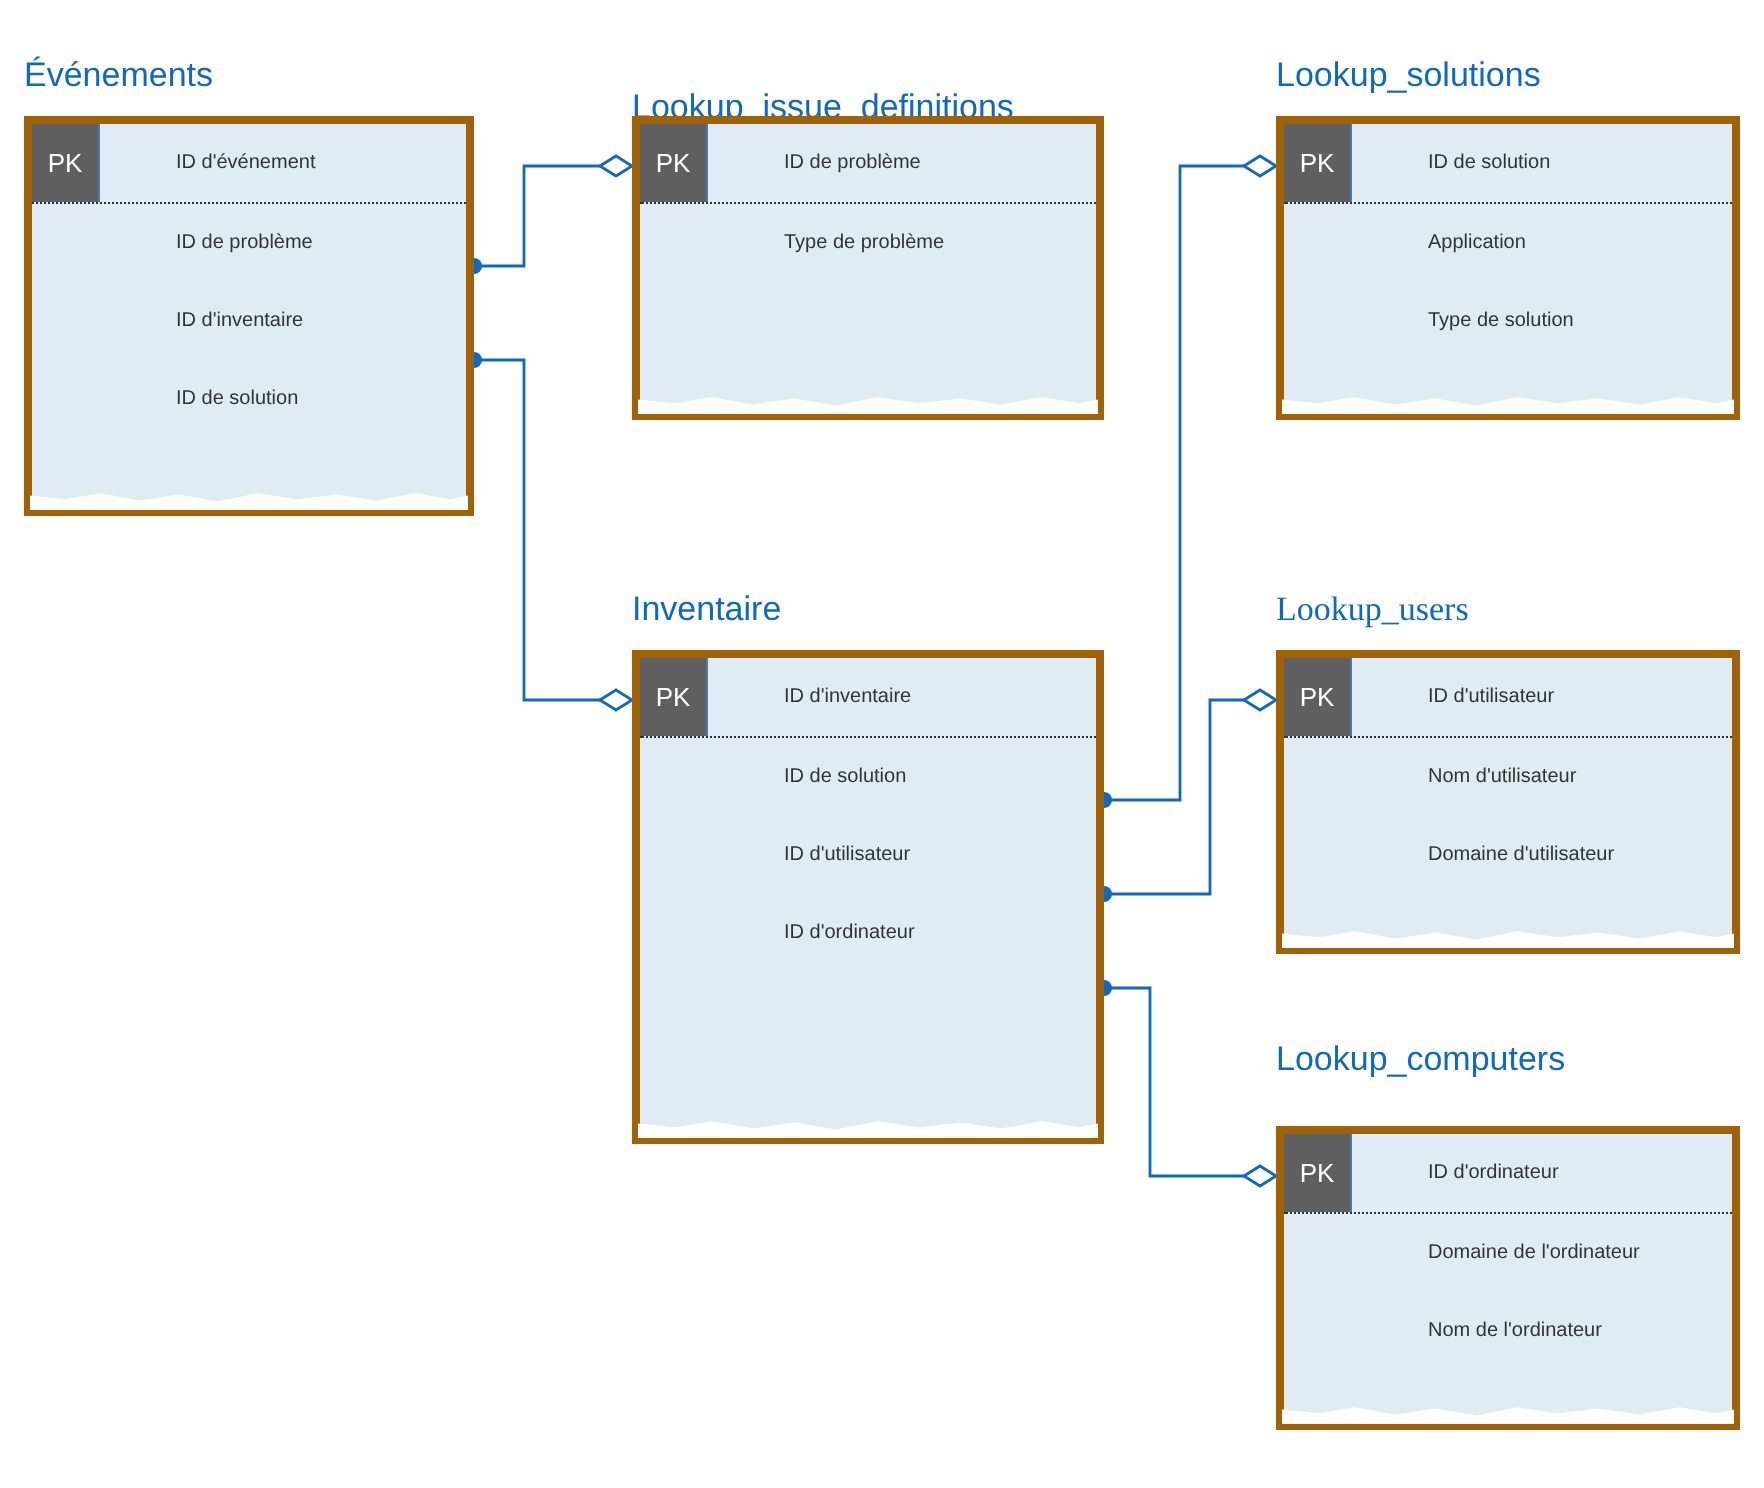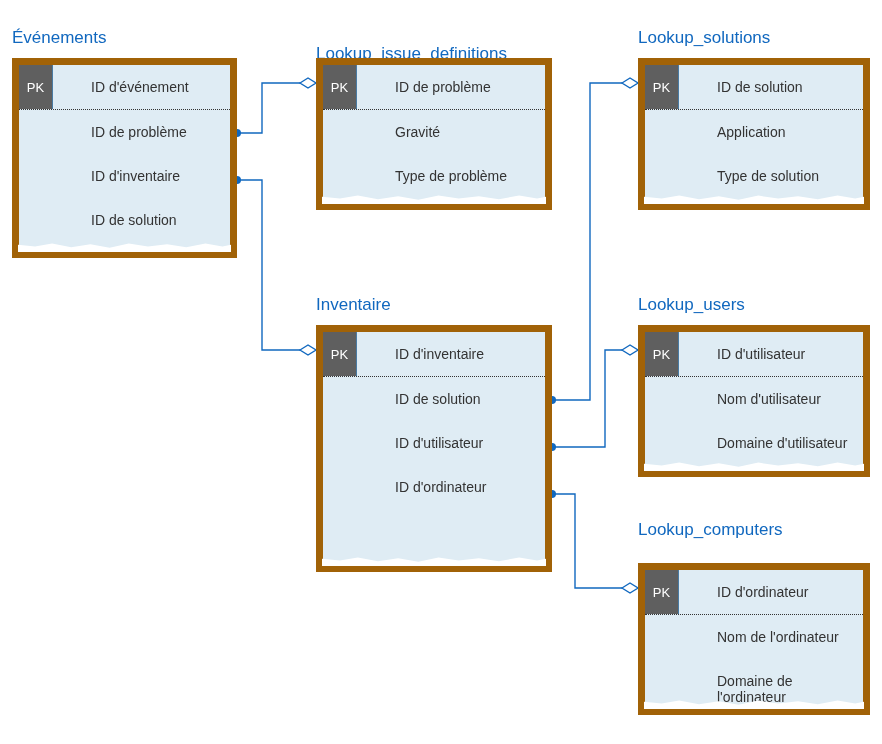--- a/index.html
+++ b/index.html
@@ -14,21 +14,21 @@
     overflow: hidden;
   }
   .canvas {
     position: relative;
     width: 882px;
     height: 692px;
   }
   .entity {
     position: absolute;
     background: #dfecf4;
-    border: 7px solid #a16207;
+    border: 4px solid #a16207;
   }
   .entity-title {
     position: absolute;
     font-size: 17px;
     color: #1168bf;
     font-weight: 400;
   }
   .pk-cell {
     display: flex;
     align-items: stretch;
@@ -39,21 +39,21 @@
     color: #ffffff;
     font-size: 13px;
     display: flex;
     align-items: center;
     justify-content: center;
     border-right: 1px solid #4a7ba3;
   }
   .field {
     flex: 1;
     padding: 14px 0 14px 38px;
-    font-size: 14px;
+    font-size: 10px;
     color: #333;
   }
   .field-row {
     display: flex;
     align-items: stretch;
   }
   .field-row .spacer {
     width: 34px;
     border-right: 1px solid transparent;
   }
@@ -133,24 +133,20 @@
 
   <div class="entity-title" style="left:316px; top:44px;text-align:center;">Lookup_issue_definitions</div>
   <div class="entity" style="left:316px; top:58px; width:236px; height:152px;">
     <div class="pk-cell">
       <div class="pk-box">PK</div>
       <div class="field">ID de problème</div>
     </div>
     <div class="sep"></div>
     <div class="field-row">
         <div class="spacer"></div>
-        <div class="field">Gravité</div>
-      </div>
-    <div class="field-row">
-        <div class="spacer"></div>
         <div class="field">Type de problème</div>
       </div>
     <div class="torn"></div>
   </div>
 
   <div class="entity-title" style="left:638px; top:28px;">Lookup_solutions</div>
   <div class="entity" style="left:638px; top:58px; width:232px; height:152px;">
     <div class="pk-cell">
       <div class="pk-box">PK</div>
       <div class="field">ID de solution</div>
@@ -185,21 +181,21 @@
     <div class="field-row">
         <div class="spacer"></div>
         <div class="field">ID d'ordinateur</div>
       </div>
     <div class="field-row">
         <div class="spacer"></div>
       </div>
     <div class="torn"></div>
   </div>
 
-  <div class="entity-title" style="left:638px; top:295px;">Lookup_users</div>
+  <div class="entity-title" style="left:638px; top:295px;font-family:Liberation Serif, serif;">Lookup_users</div>
   <div class="entity" style="left:638px; top:325px; width:232px; height:152px;">
     <div class="pk-cell">
       <div class="pk-box">PK</div>
       <div class="field">ID d'utilisateur</div>
     </div>
     <div class="sep"></div>
     <div class="field-row">
         <div class="spacer"></div>
         <div class="field">Nom d'utilisateur</div>
       </div>
@@ -212,22 +208,22 @@
 
   <div class="entity-title" style="left:638px; top:520px;">Lookup_computers</div>
   <div class="entity" style="left:638px; top:563px; width:232px; height:152px;">
     <div class="pk-cell">
       <div class="pk-box">PK</div>
       <div class="field">ID d'ordinateur</div>
     </div>
     <div class="sep"></div>
     <div class="field-row">
         <div class="spacer"></div>
+        <div class="field">Domaine de l'ordinateur</div>
+      </div>
+    <div class="field-row">
+        <div class="spacer"></div>
         <div class="field">Nom de l'ordinateur</div>
       </div>
-    <div class="field-row">
-        <div class="spacer"></div>
-        <div class="field">Domaine de l'ordinateur</div>
-      </div>
     <div class="torn"></div>
   </div>
 
 </div>
 
 </body></html>

